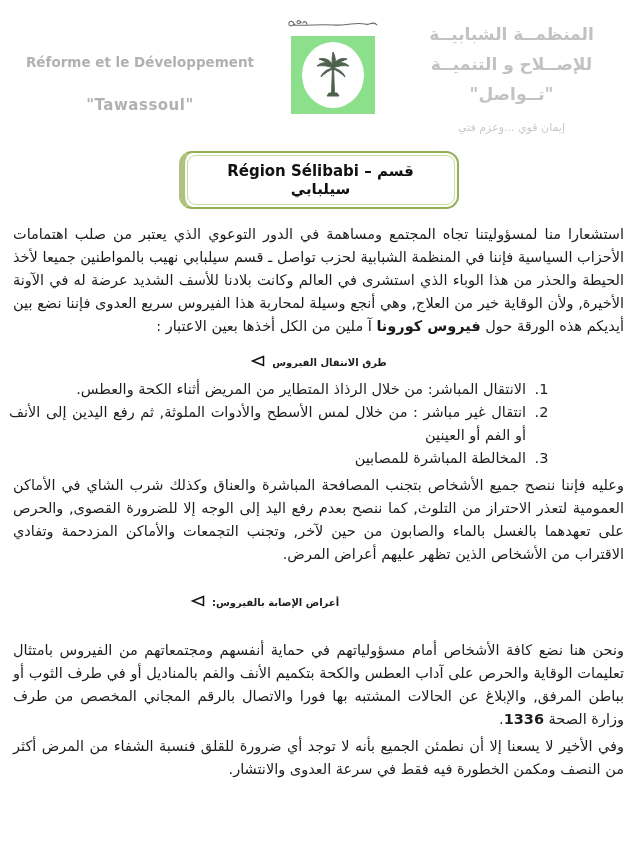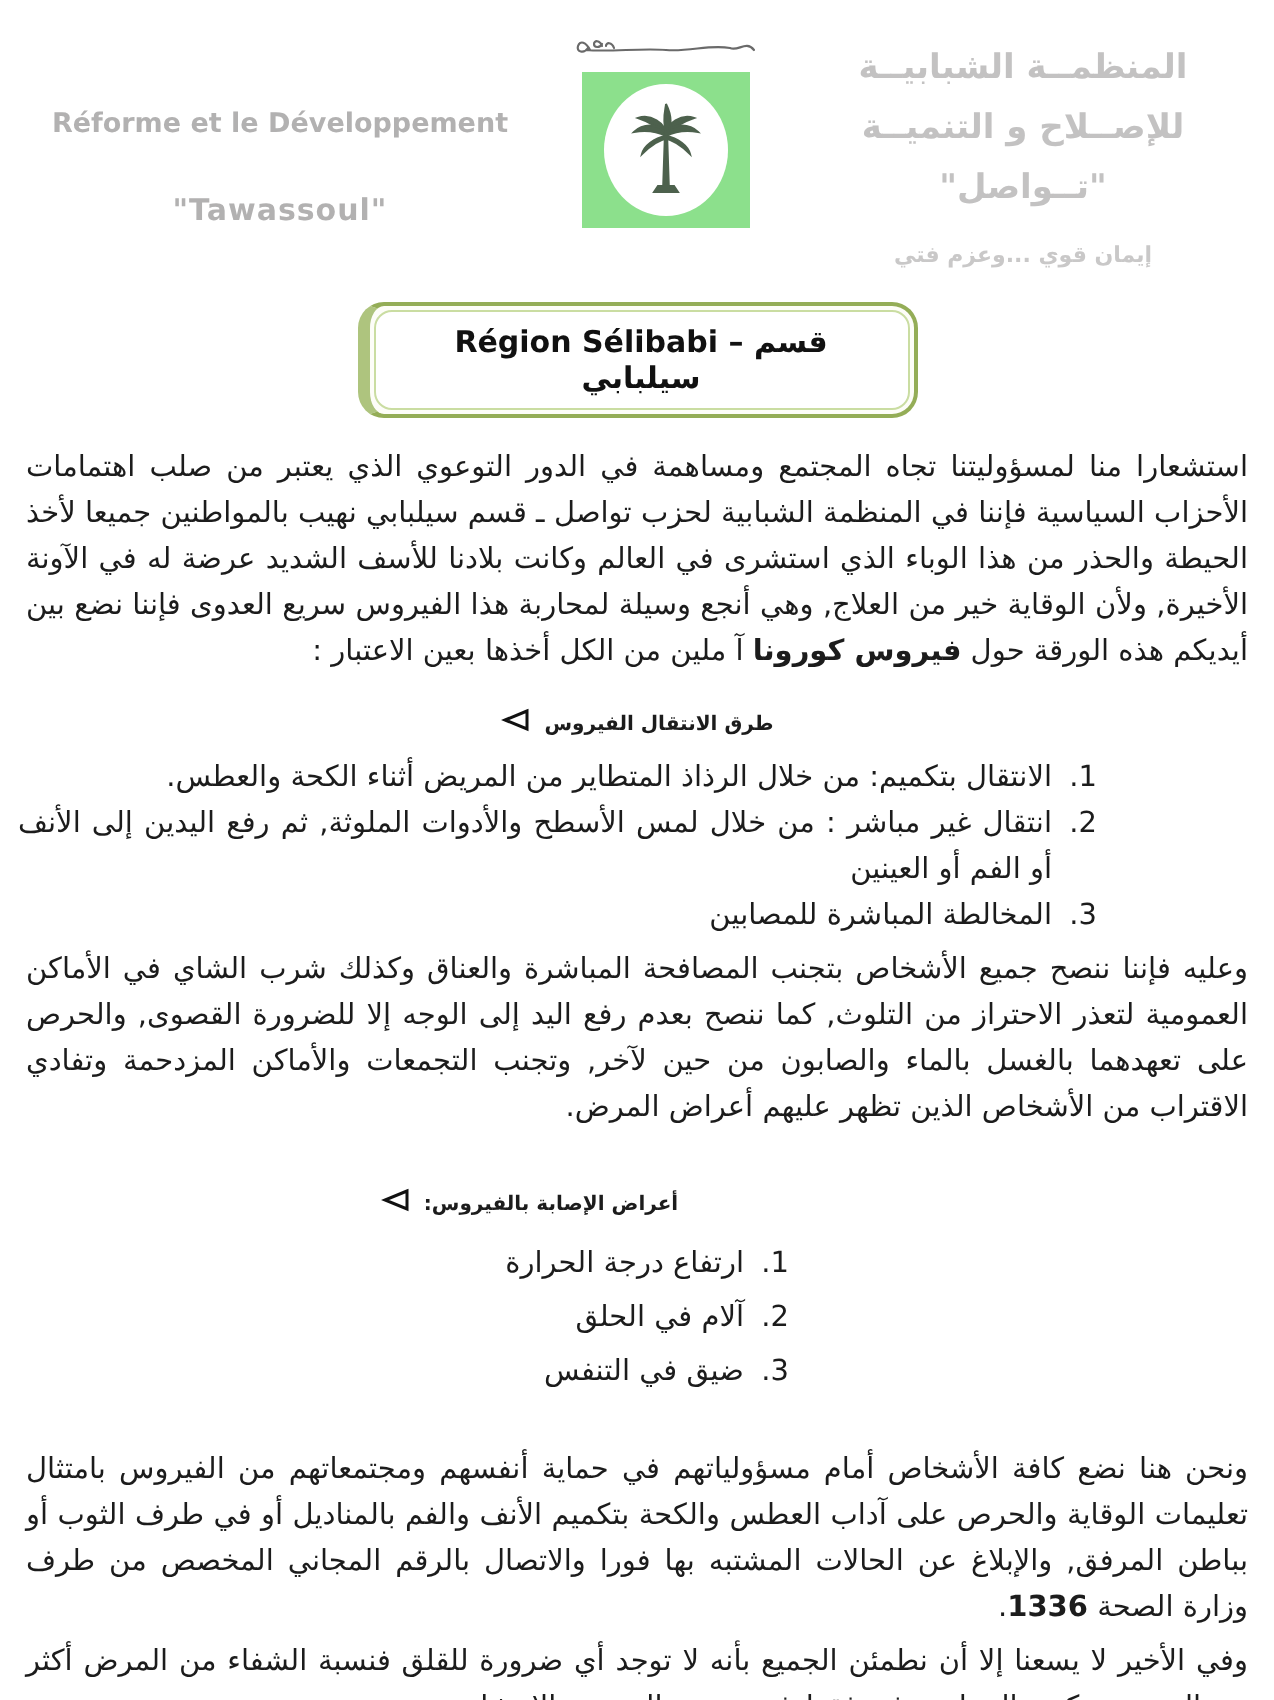--- a/index.html
+++ b/index.html
@@ -25,21 +25,21 @@
     display:flex;align-items:center;justify-content:center;
   }
   .logo-oval{
     width:62px;height:66px;background:#ffffff;border-radius:50%;
     display:flex;align-items:center;justify-content:center;
   }
   .header-right{
     flex:1;direction:rtl;text-align:center;color:#c3c2c2;font-weight:bold;
     font-size:17px;line-height:1.75;padding-top:6px;
   }
-  .slogan{font-size:11px;font-weight:bold;color:#c9c8c8;margin-top:9px;}
+  .slogan{font-size:11px;font-weight:normal;color:#c9c8c8;margin-top:9px;}
 
   
   .title-box-outer{
     width:268px;margin:13px auto 0 auto;
     border:2px solid #94ad57;border-left:6px solid #aec47e;
     border-radius:13px;padding:2px;background:#fdfdf8;
   }
   .title-box-inner{
     border:1px solid #cadda2;border-radius:9px;padding:6px 20px;
     text-align:center;font-weight:bold;font-size:15px;color:#111;
@@ -115,36 +115,31 @@
   <div class="content">
 
     <p class="para p1"><span>استشعارا منا لمسؤوليتنا تجاه المجتمع ومساهمة في الدور التوعوي الذي يعتبر من صلب اهتمامات الأحزاب السياسية فإننا في المنظمة الشبابية لحزب تواصل ـ قسم سيلبابي نهيب بالمواطنين جميعا لأخذ الحيطة والحذر من هذا الوباء الذي استشرى في العالم وكانت بلادنا للأسف الشديد عرضة له في الآونة الأخيرة, ولأن الوقاية  خير من العلاج, وهي  أنجع وسيلة لمحاربة هذا الفيروس سريع العدوى فإننا نضع بين أيديكم هذه الورقة حول </span><span class="b">فيروس كورونا</span><span> آ ملين من الكل أخذها بعين الاعتبار :</span></p>
 
     <div class="sec-heading sec-heading-1">
       <span>طرق الانتقال الفيروس</span><span class="arrow-bullet"><svg width="15" height="12" viewBox="0 0 15 12">
             <path d="M13.5 1.5 L2.5 6 L13.5 10.5 Z" fill="none" stroke="#111" stroke-width="1.5"></path>
           </svg></span>
     </div>
     <ol class="num-list list-1" dir="rtl">
-      <li>الانتقال بتكميم: من خلال الرذاذ المتطاير من المريض أثناء الكحة والعطس.</li>
+      <li>الانتقال المباشر: من خلال الرذاذ المتطاير من المريض أثناء الكحة والعطس.</li>
       <li>انتقال غير مباشر : من خلال لمس الأسطح والأدوات الملوثة, ثم رفع اليدين إلى الأنف أو الفم أو العينين</li>
       <li>المخالطة المباشرة للمصابين</li>
     </ol>
 
     <p class="para">وعليه فإننا ننصح جميع الأشخاص بتجنب المصافحة المباشرة والعناق وكذلك شرب الشاي في الأماكن العمومية لتعذر الاحتراز من التلوث, كما ننصح بعدم رفع اليد إلى الوجه إلا للضرورة القصوى, والحرص على تعهدهما بالغسل بالماء والصابون من حين لآخر, وتجنب التجمعات والأماكن المزدحمة وتفادي الاقتراب من الأشخاص الذين تظهر عليهم أعراض المرض.</p>
 
     <div class="sec-heading sec-heading-2">
       <span>أعراض الإصابة بالفيروس:</span><span class="arrow-bullet"><svg width="15" height="12" viewBox="0 0 15 12">
             <path d="M13.5 1.5 L2.5 6 L13.5 10.5 Z" fill="none" stroke="#111" stroke-width="1.5"></path>
           </svg></span>
     </div>
-    <ol class="num-list list-2" dir="rtl">
-      <li>ارتفاع درجة الحرارة</li>
-      <li>آلام في الحلق</li>
-      <li>ضيق في التنفس</li>
-    </ol>
 
     <p class="para p3"><span>ونحن هنا نضع كافة الأشخاص أمام مسؤولياتهم في حماية أنفسهم ومجتمعاتهم من الفيروس بامتثال تعليمات الوقاية والحرص على آداب  العطس والكحة  بتكميم الأنف  والفم  بالمناديل أو في طرف الثوب أو  بباطن المرفق, والإبلاغ عن الحالات المشتبه بها فورا والاتصال بالرقم المجاني المخصص من طرف وزارة الصحة </span><span class="b">1336</span><span>.</span></p>
 
     <p class="para p4">وفي الأخير لا يسعنا إلا أن نطمئن الجميع بأنه لا توجد أي ضرورة للقلق فنسبة الشفاء من  المرض أكثر من النصف ومكمن الخطورة فيه فقط في سرعة العدوى والانتشار.</p>
 
   </div>
 </div>
 
 </body></html>

